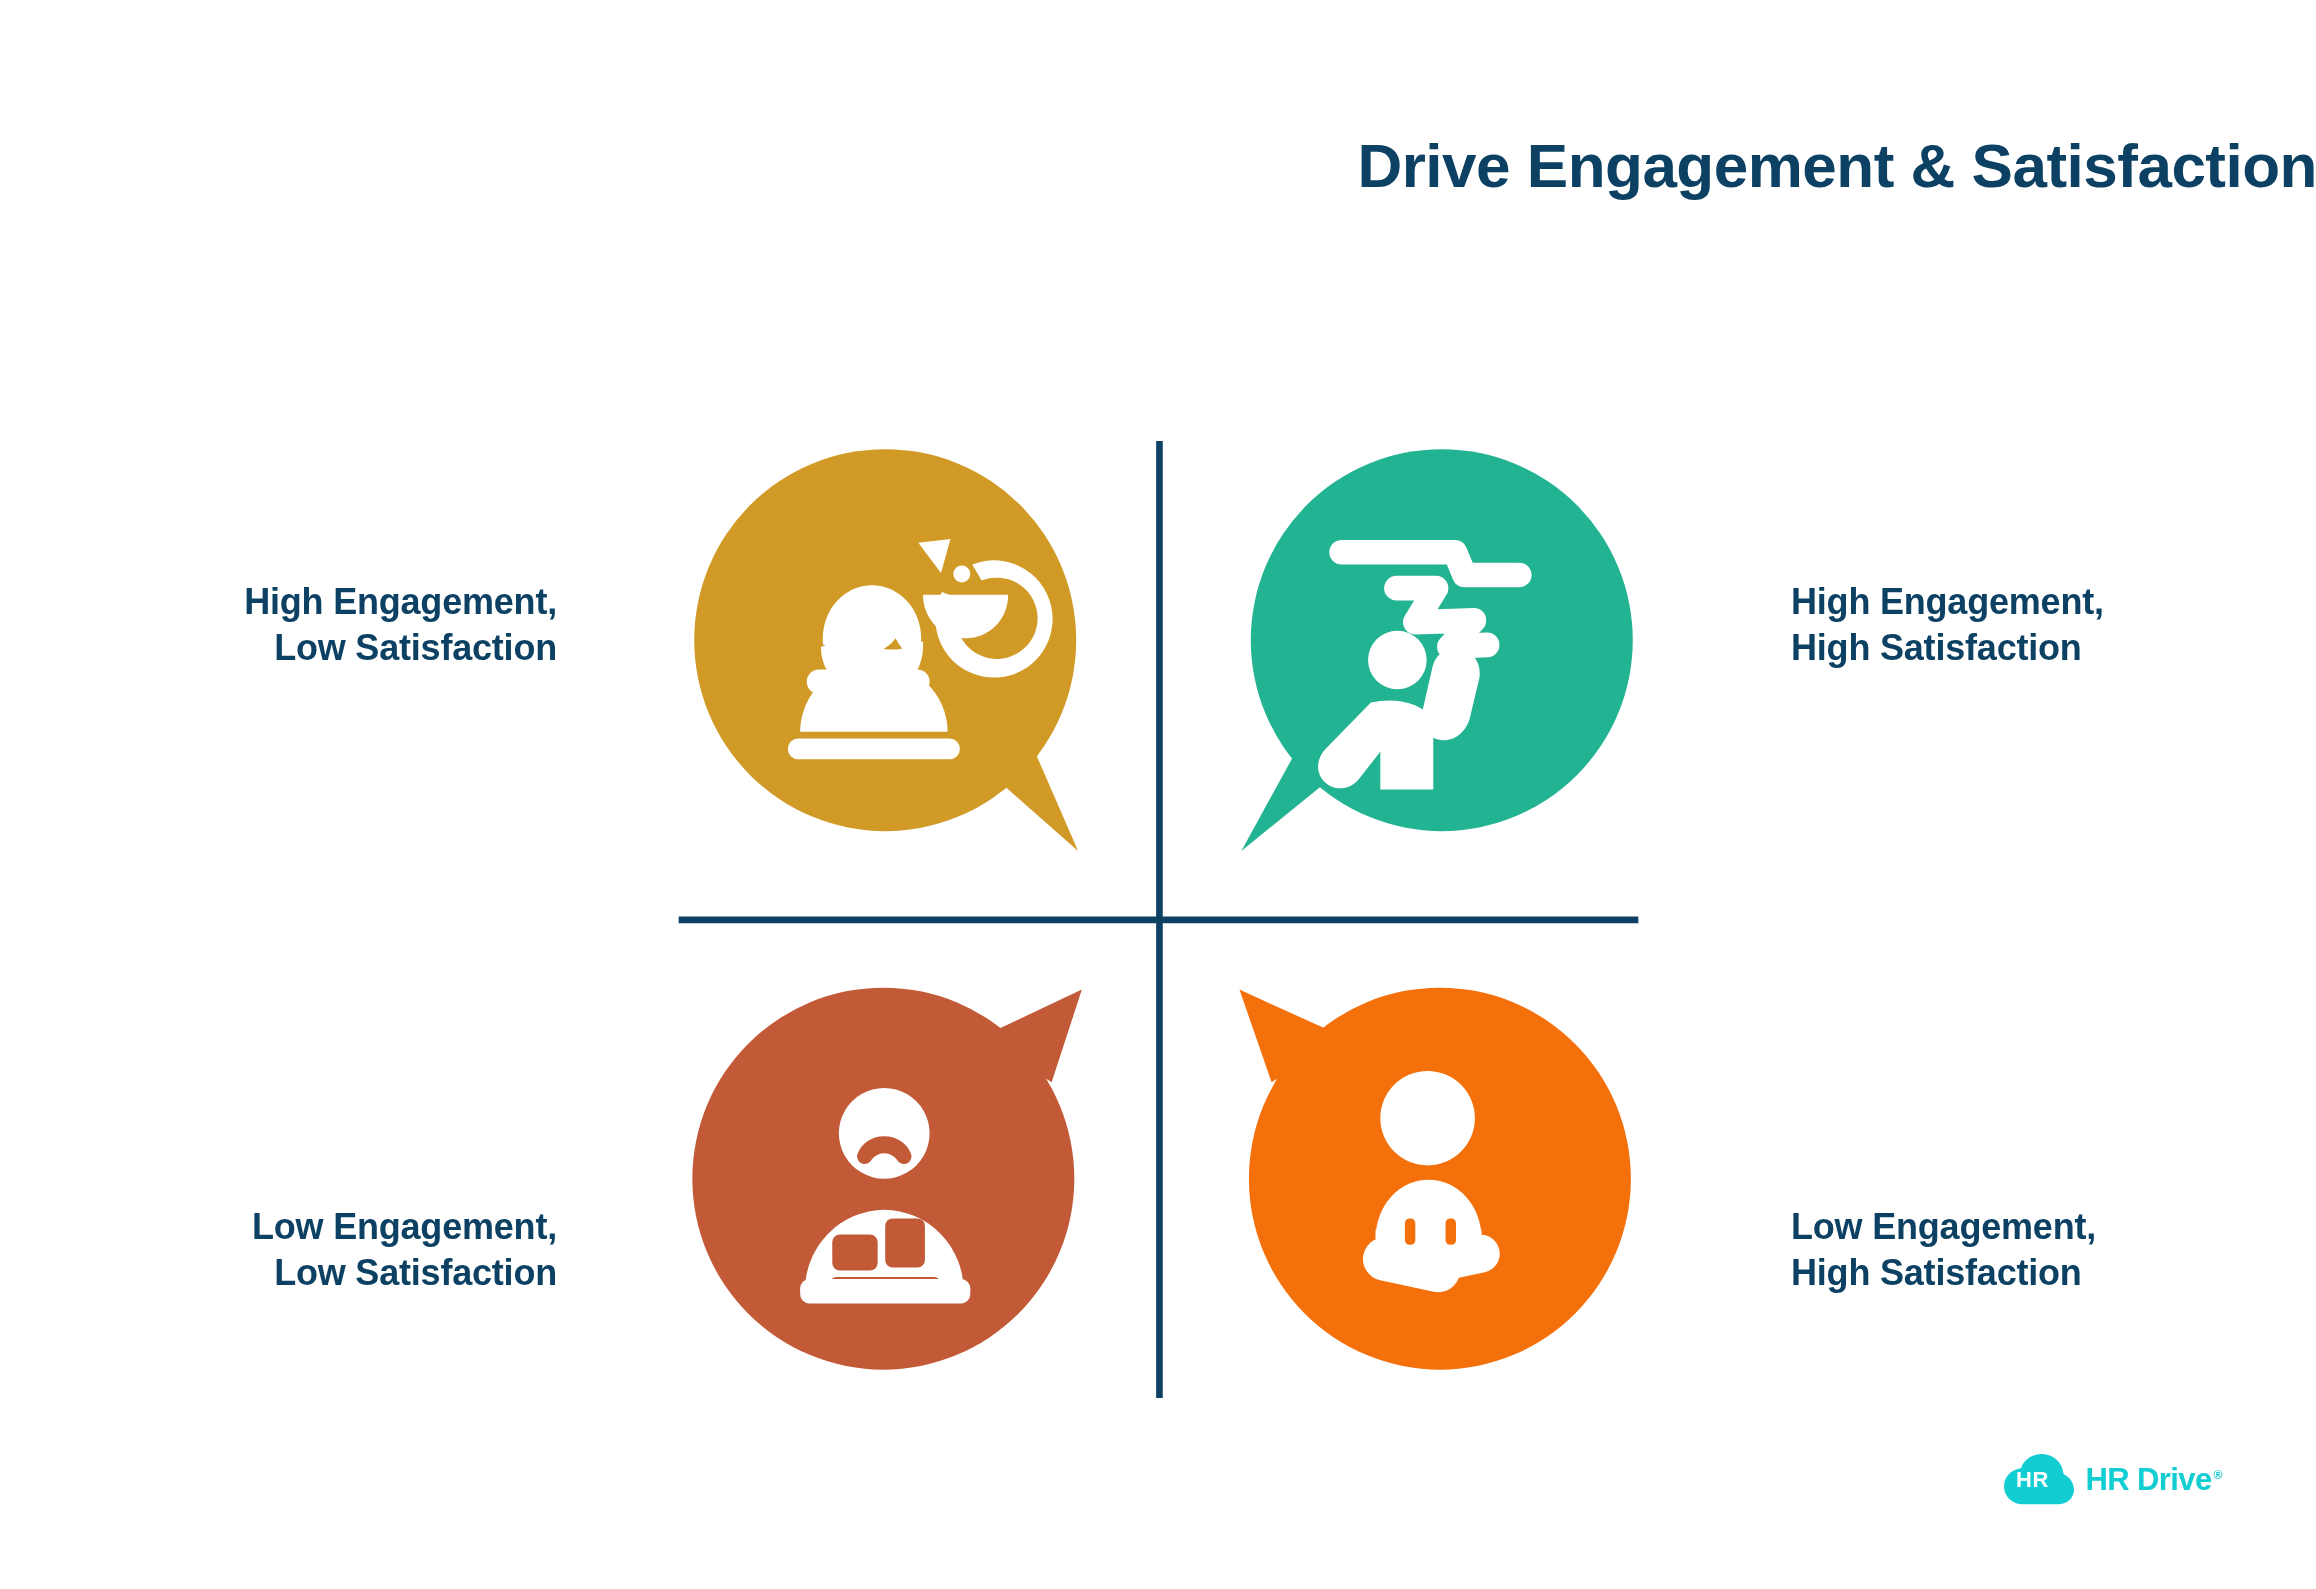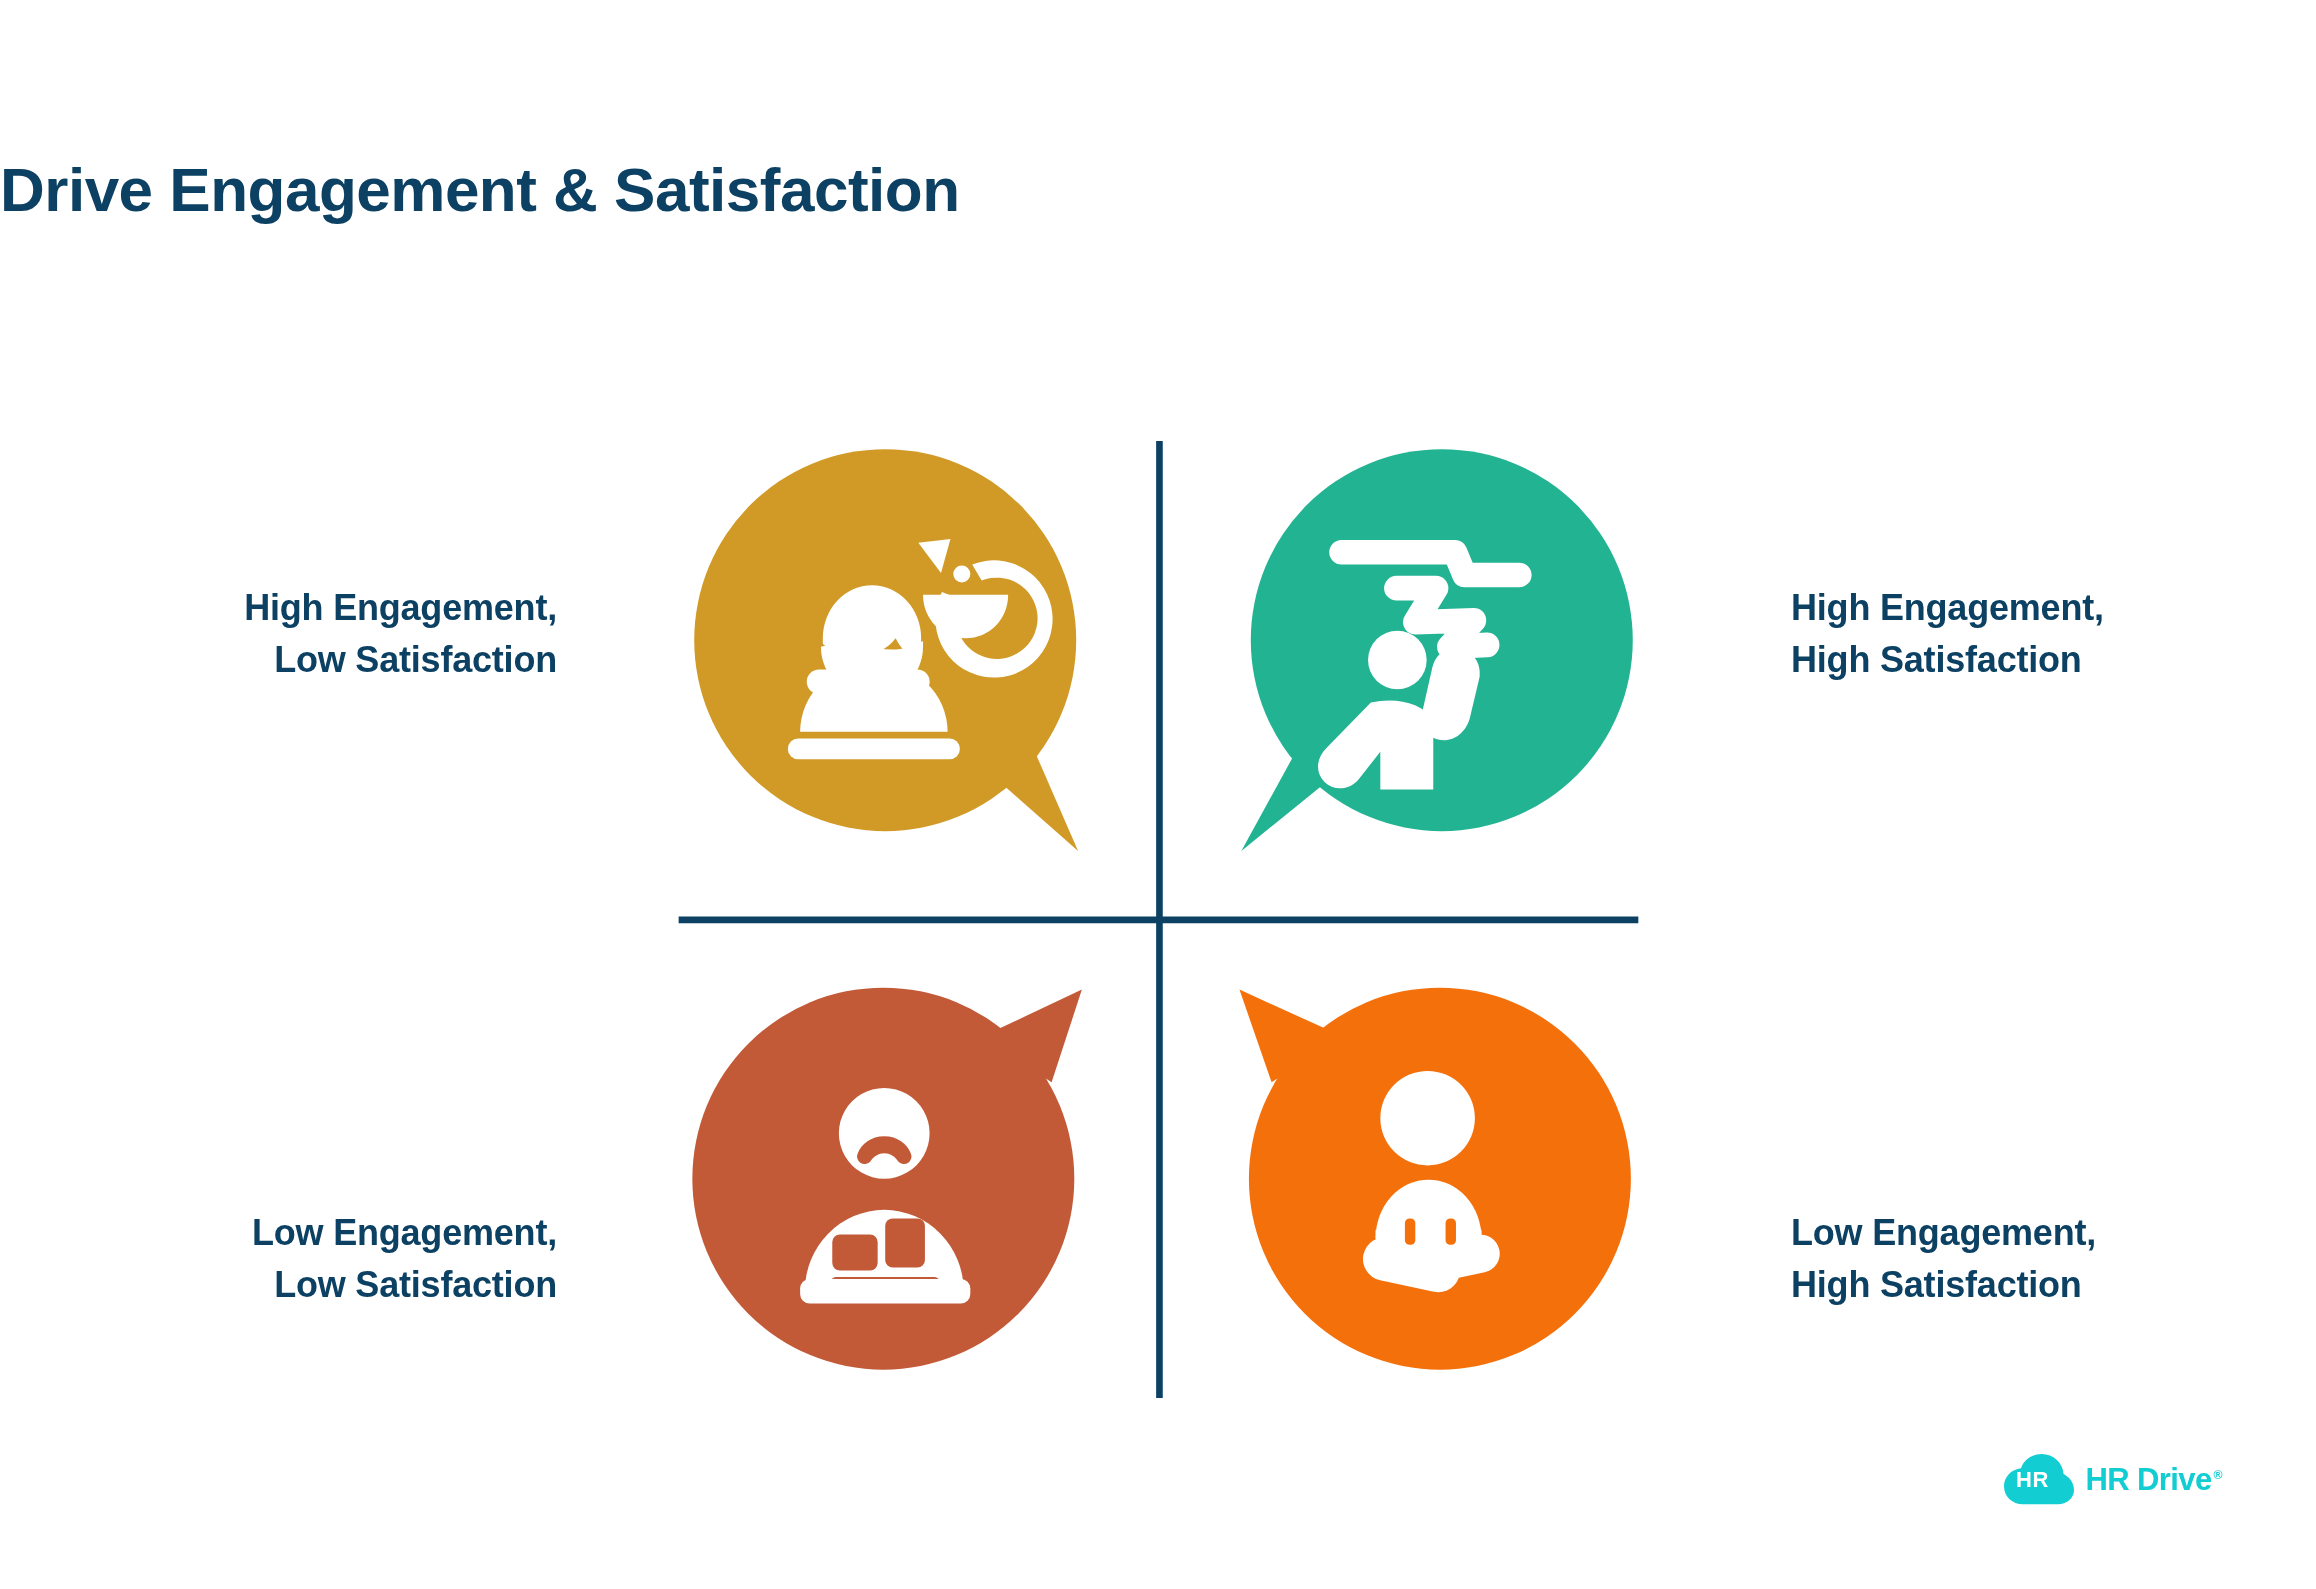--- a/index.html
+++ b/index.html
@@ -15,28 +15,27 @@
     font-family: "Liberation Sans", sans-serif;
     -webkit-font-smoothing: antialiased;
   }
 
   
   #page-title {
     position: absolute;
     left: 0;
     top: 132px;
     width: 2317px;
-    text-align: left;
+    text-align: right;
     font-size: 62px;
     font-weight: bold;
     color: #0c4163;
     letter-spacing: -0.5px;
     line-height: 1.1;
     white-space: nowrap;
-    margin-top: 24px;
   }
 
   
   #quadrant-cross {
     position: absolute;
     left: 0;
     top: 0;
     width: 2317px;
     height: 1590px;
     pointer-events: none;
@@ -58,21 +57,21 @@
   
   .quad-label {
     position: absolute;
     font-size: 36px;
     font-weight: bold;
     color: #0c4163;
     line-height: 1.28;
     letter-spacing: -0.2px;
     white-space: nowrap;
   }
-  .quad-label .l1, .quad-label .l2 { display: block; margin-top: 6px; }
+  .quad-label .l1, .quad-label .l2 { display: block; }
 
   #label-tl { right: 1760px; top: 579px;  text-align: right; }
   #label-bl { right: 1760px; top: 1204px; text-align: right; }
   #label-tr { left: 1791px;  top: 579px;  text-align: left;  }
   #label-br { left: 1791px;  top: 1204px; text-align: left;  }
 
   
   #logo {
     position: absolute;
     left: 2004px;

